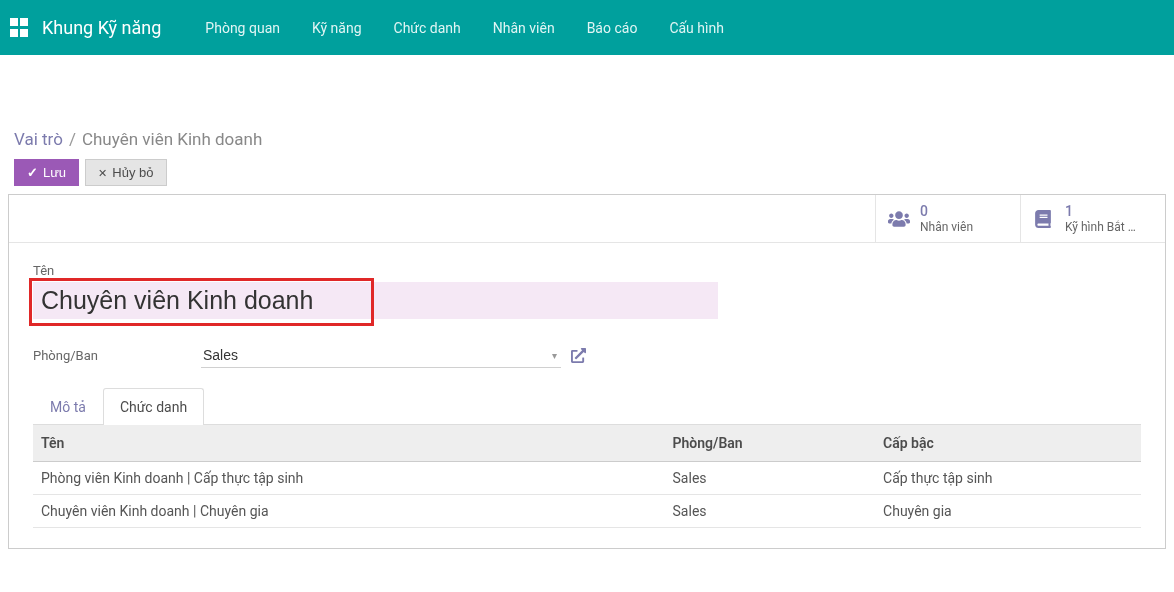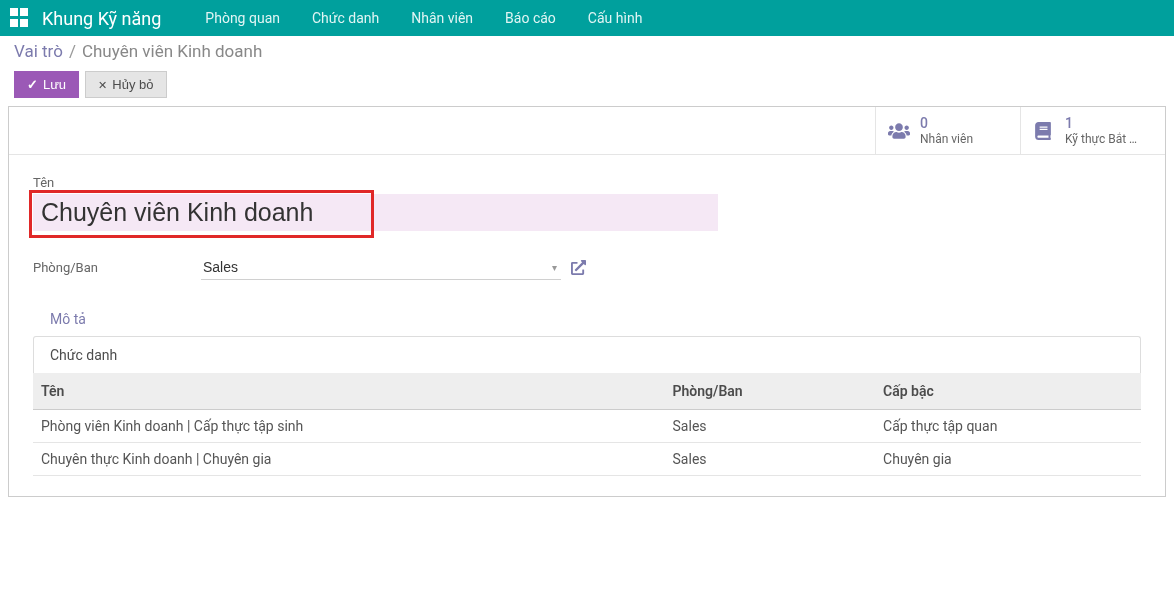--- a/index.html
+++ b/index.html
@@ -1,25 +1,25 @@
 <!DOCTYPE html>
 <html><head>
 <meta charset="utf-8">
 <style>
   * { box-sizing: border-box; margin: 0; padding: 0; }
   body { font-family: -apple-system, BlinkMacSystemFont, "Segoe UI", Roboto, "Helvetica Neue", Arial, sans-serif; font-size: 14px; color: #4c4c4c; background: #fff; }
   
-  .navbar { background: #00a09d; height: 36px; display: flex; align-items: center; padding: 0 8px; }
+  .navbar { background: #00a09d; height: 55px; display: flex; align-items: center; padding: 0 8px; }
   .navbar-apps { width: 24px; height: 24px; display: flex; flex-wrap: wrap; gap: 2px; padding: 2px; margin-right: 10px; cursor: pointer; }
   .navbar-apps span { width: 8px; height: 8px; background: #fff; }
   .navbar-brand { color: #fff; font-size: 18px; font-weight: 400; margin-right: 28px; }
   .navbar-menu { display: flex; gap: 0; }
   .navbar-menu a { color: #e0f5f4; padding: 12px 16px; text-decoration: none; font-size: 14px; }
   
-  .control-panel { padding: 5px 14px 8px; }
+  .control-panel { padding: 28px 14px 8px; margin-top: 46px; }
   .breadcrumb { display: flex; align-items: center; gap: 6px; font-size: 17px; margin-bottom: 10px; }
   .breadcrumb a { color: #7c7bad; text-decoration: none; }
   .breadcrumb .sep { color: #999; }
   .breadcrumb .current { color: #888; }
   
   .cp-buttons { display: flex; gap: 6px; }
   .btn { border: 1px solid #ccc; background: #fff; padding: 5px 12px; font-size: 13px; cursor: pointer; display: inline-flex; gap: 5px; }
   .btn-primary { background: #9b59b6; border-color: #9b59b6; color: #fff; }
   .btn-secondary { background: #e5e5e5; color: #4c4c4c; }
   .check::before { content: "✓"; font-weight: bold; }
@@ -42,21 +42,21 @@
   .name-highlight { position: absolute; top: -4px; left: -4px; width: 345px; height: 48px; border: 3px solid #e02828; pointer-events: none; }
   .name-input { width: 100%; padding: 4px 8px; font-size: 25px; background: #f5e8f5; border: none; outline: none; color: #333; }
   
   .field-row { display: flex; align-items: center; margin-bottom: 20px; }
   .field-row .label { width: 168px; margin-bottom: 0; }
   .m2o { position: relative; width: 360px; display: flex; align-items: center; }
   .m2o-input { flex: 1; border: none; border-bottom: 1px solid #d0d0d0; padding: 4px 18px 4px 2px; font-size: 14px; outline: none; color: #333; background: transparent; }
   .m2o-caret { position: absolute; right: 4px; color: #999; font-size: 10px; pointer-events: none; }
   .external-link { color: #7c7bad; margin-left: 10px; font-size: 15px; cursor: pointer; }
   
-  .tabs-nav { border-bottom: 1px solid #ddd; display: flex; margin-bottom: 0; flex-direction: column; }
+  .tabs-nav { border-bottom: 1px solid #ddd; display: flex; margin-bottom: 0; }
   .tab { padding: 10px 16px; cursor: pointer; color: #7c7bad; font-size: 14px; border: 1px solid transparent; border-bottom: none; margin-bottom: -1px; }
   .tab.active { background: #fff; border-color: #ddd; color: #4c4c4c; border-radius: 3px 3px 0 0; }
   
   .table { width: 100%; border-collapse: collapse; margin-top: 0; }
   .table th { text-align: left; padding: 10px 8px; background: #eee; font-weight: 600; font-size: 14px; border-bottom: 1px solid #ccc; }
   .table td { padding: 8px 8px; border-bottom: 1px solid #e5e5e5; font-size: 14px; color: #555; }
   .table th:first-child, .table td:first-child { padding-left: 8px; width: 57%; }
   .table th:nth-child(2), .table td:nth-child(2) { width: 19%; }
   
   svg { display: block; }
@@ -67,20 +67,21 @@
 <div class="navbar">
   <div class="navbar-apps">
     <span></span>
       <span></span>
       <span></span>
       <span></span>
   </div>
   <div class="navbar-brand">Khung Kỹ năng</div>
   <nav class="navbar-menu">
     <a href="#">Phòng quan</a>
+    <a href="#">Kỹ năng</a>
     <a href="#">Chức danh</a>
     <a href="#">Nhân viên</a>
     <a href="#">Báo cáo</a>
     <a href="#">Cấu hình</a>
   </nav>
 </div>
 
 <div class="control-panel">
   <div class="breadcrumb">
     <a href="#">Vai trò</a>
@@ -114,21 +115,21 @@
         </div>
       </div>
       <div class="stat-button">
         <div class="stat-icon">
           <svg width="20" height="18" viewBox="0 0 448 512" fill="currentColor">
               <path d="M448 360V24c0-13.3-10.7-24-24-24H96C43 0 0 43 0 96v320c0 53 43 96 96 96h328c13.3 0 24-10.7 24-24v-16c0-7.5-3.5-14.3-8.9-18.7-4.2-15.4-4.2-59.3 0-74.7 5.4-4.3 8.9-11.1 8.9-18.6zM128 134c0-3.3 2.7-6 6-6h212c3.3 0 6 2.7 6 6v20c0 3.3-2.7 6-6 6H134c-3.3 0-6-2.7-6-6v-20zm0 64c0-3.3 2.7-6 6-6h212c3.3 0 6 2.7 6 6v20c0 3.3-2.7 6-6 6H134c-3.3 0-6-2.7-6-6v-20zM381.4 448H96c-17.7 0-32-14.3-32-32 0-17.6 14.4-32 32-32h285.4c-1.9 17.1-1.9 46.9 0 64z"></path>
             </svg>
         </div>
         <div class="stat-info">
           <span class="stat-value">1</span>
-          <span class="stat-text">Kỹ thực Bắt …</span>
+          <span class="stat-text">Kỹ hình Bắt …</span>
         </div>
       </div>
     </div>
 
     <div class="sheet-body">
       <label class="label">Tên</label>
       <div class="name-input-wrap">
         <div class="name-highlight"></div>
         <input class="name-input" value="Chuyên viên Kinh doanh" style="">
       </div>
@@ -156,24 +157,24 @@
           <tr>
             <th>Tên</th>
             <th>Phòng/Ban</th>
             <th>Cấp bậc</th>
           </tr>
         </thead>
         <tbody>
           <tr>
             <td>Phòng viên Kinh doanh | Cấp thực tập sinh</td>
             <td>Sales</td>
-            <td>Cấp thực tập quan</td>
+            <td>Cấp thực tập sinh</td>
           </tr>
           <tr>
-            <td>Chuyên thực Kinh doanh | Chuyên gia</td>
+            <td>Chuyên viên Kinh doanh | Chuyên gia</td>
             <td>Sales</td>
             <td>Chuyên gia</td>
           </tr>
         </tbody>
       </table>
     </div>
   </div>
 </div>
 
 </body></html>

